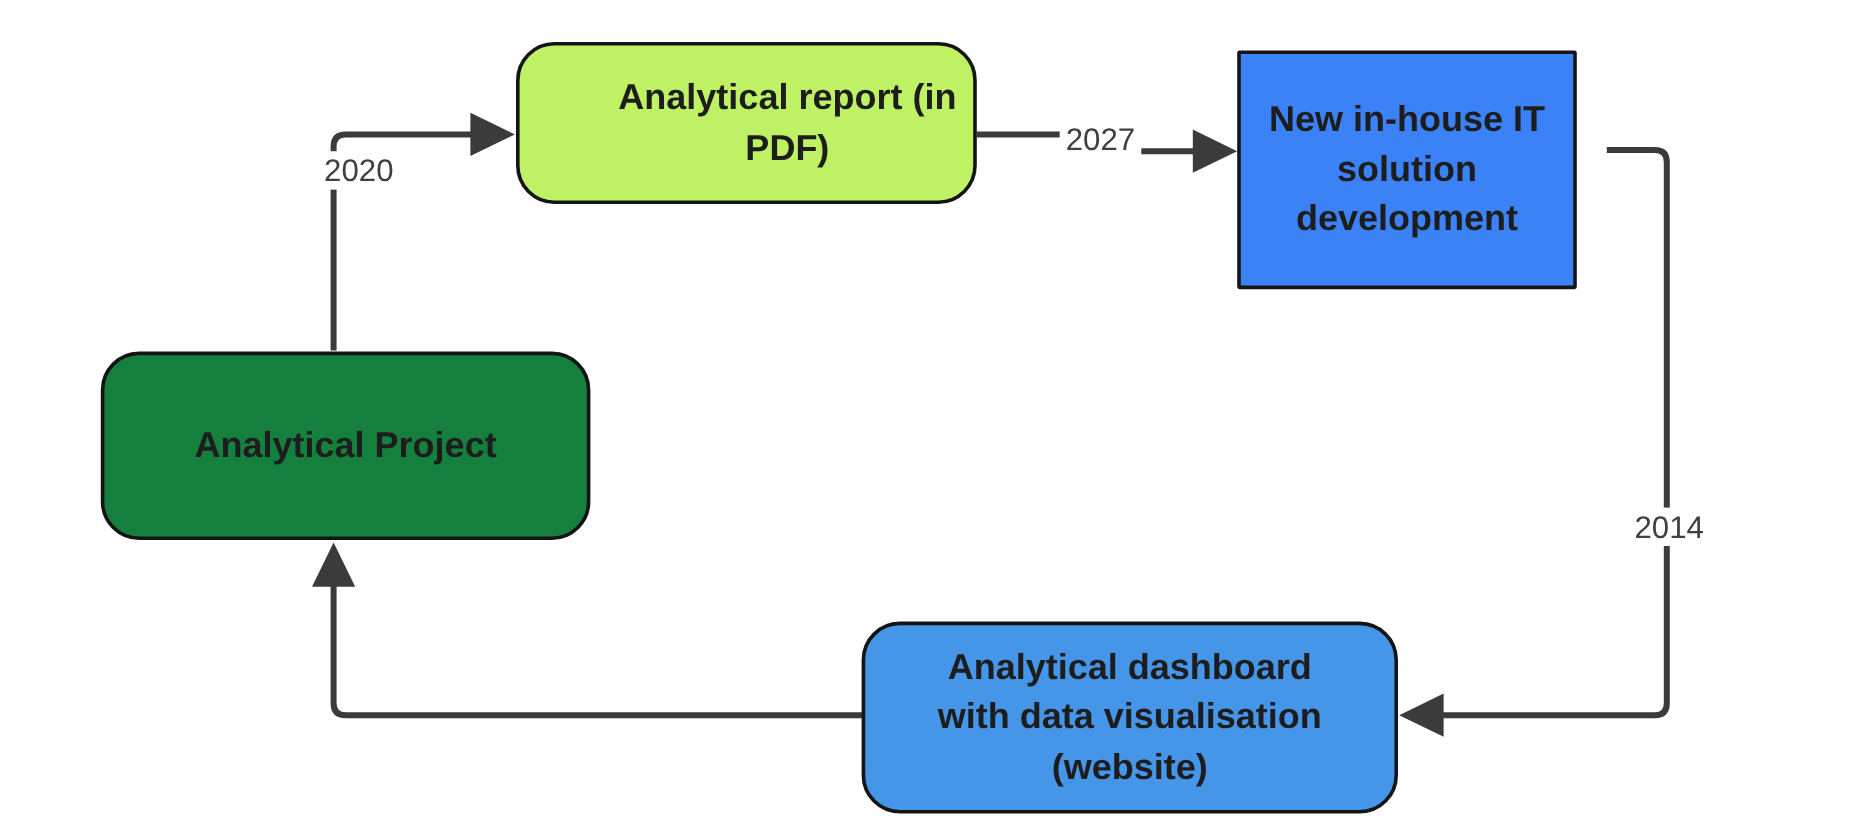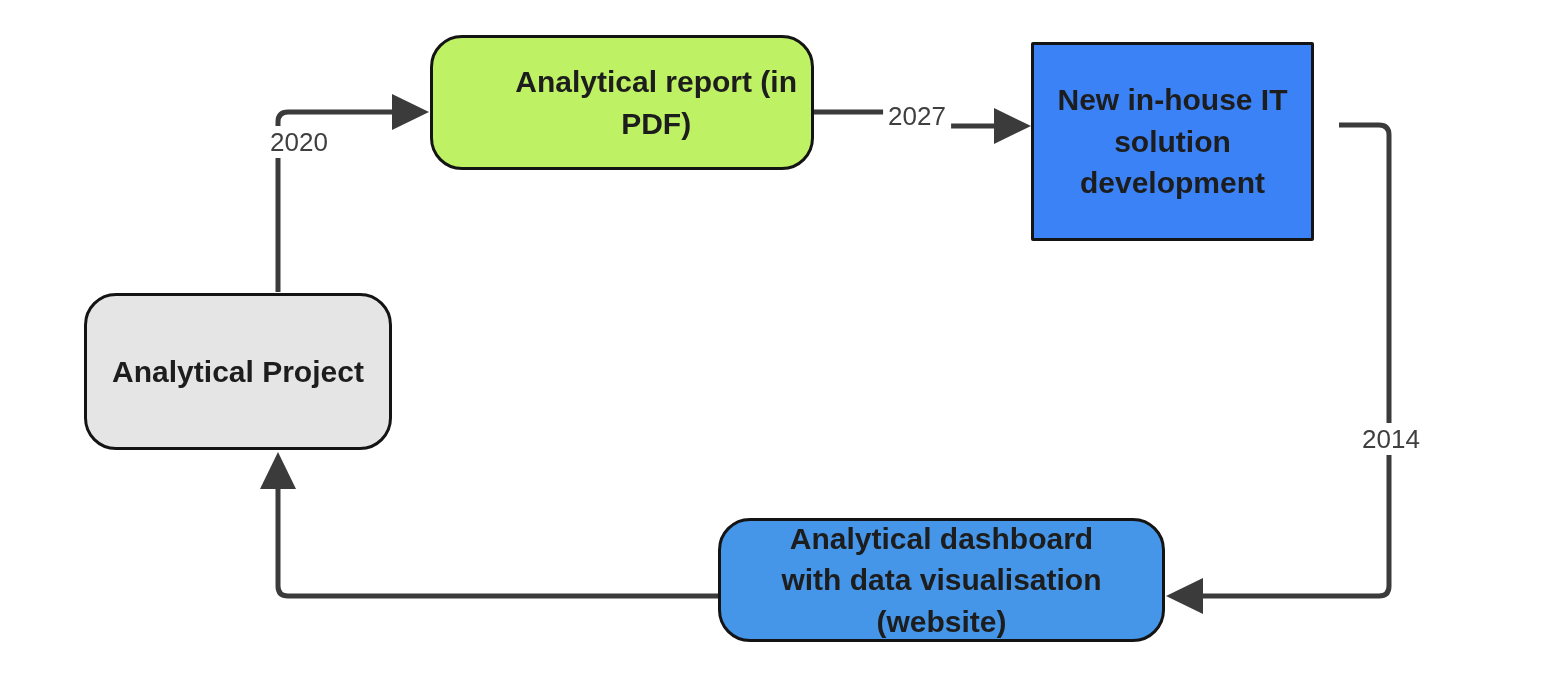--- a/index.html
+++ b/index.html
@@ -44,34 +44,34 @@
     font-size: 30px;
     line-height: 1.38;
     color: #1d1d1d;
     white-space: pre-line;
     padding: 6px 14px;
   }
   .rounded { border-radius: 32px; }
   .sharp   { border-radius: 2px;  }
 
   #node-analytical-project {
-    left: 84px;  top: 293px; width: 308px; height: 157px;
-    background: #e5e5e5;
+    left: 84px;  top: 293px; width: 408px; height: 157px;
+    background: #15803d;
   }
   #node-analytical-report {
     left: 430px; top: 35px;  width: 384px; height: 135px;
     background: #bef264;
     justify-content: flex-end;
   }
   #node-it-solution {
     left: 1031px; top: 42px; width: 283px; height: 199px;
     background: #3b82f6;
   }
   #node-dashboard {
-    left: 718px; top: 518px; width: 447px; height: 124px;
+    left: 718px; top: 518px; width: 447px; height: 160px;
     background: #4596e8;
   }
 
   .edge-label {
     position: absolute;
     transform: translate(-50%, -50%);
     background: #ffffff;
     color: #3f3f3f;
     font-size: 26px;
     font-weight: 400;

